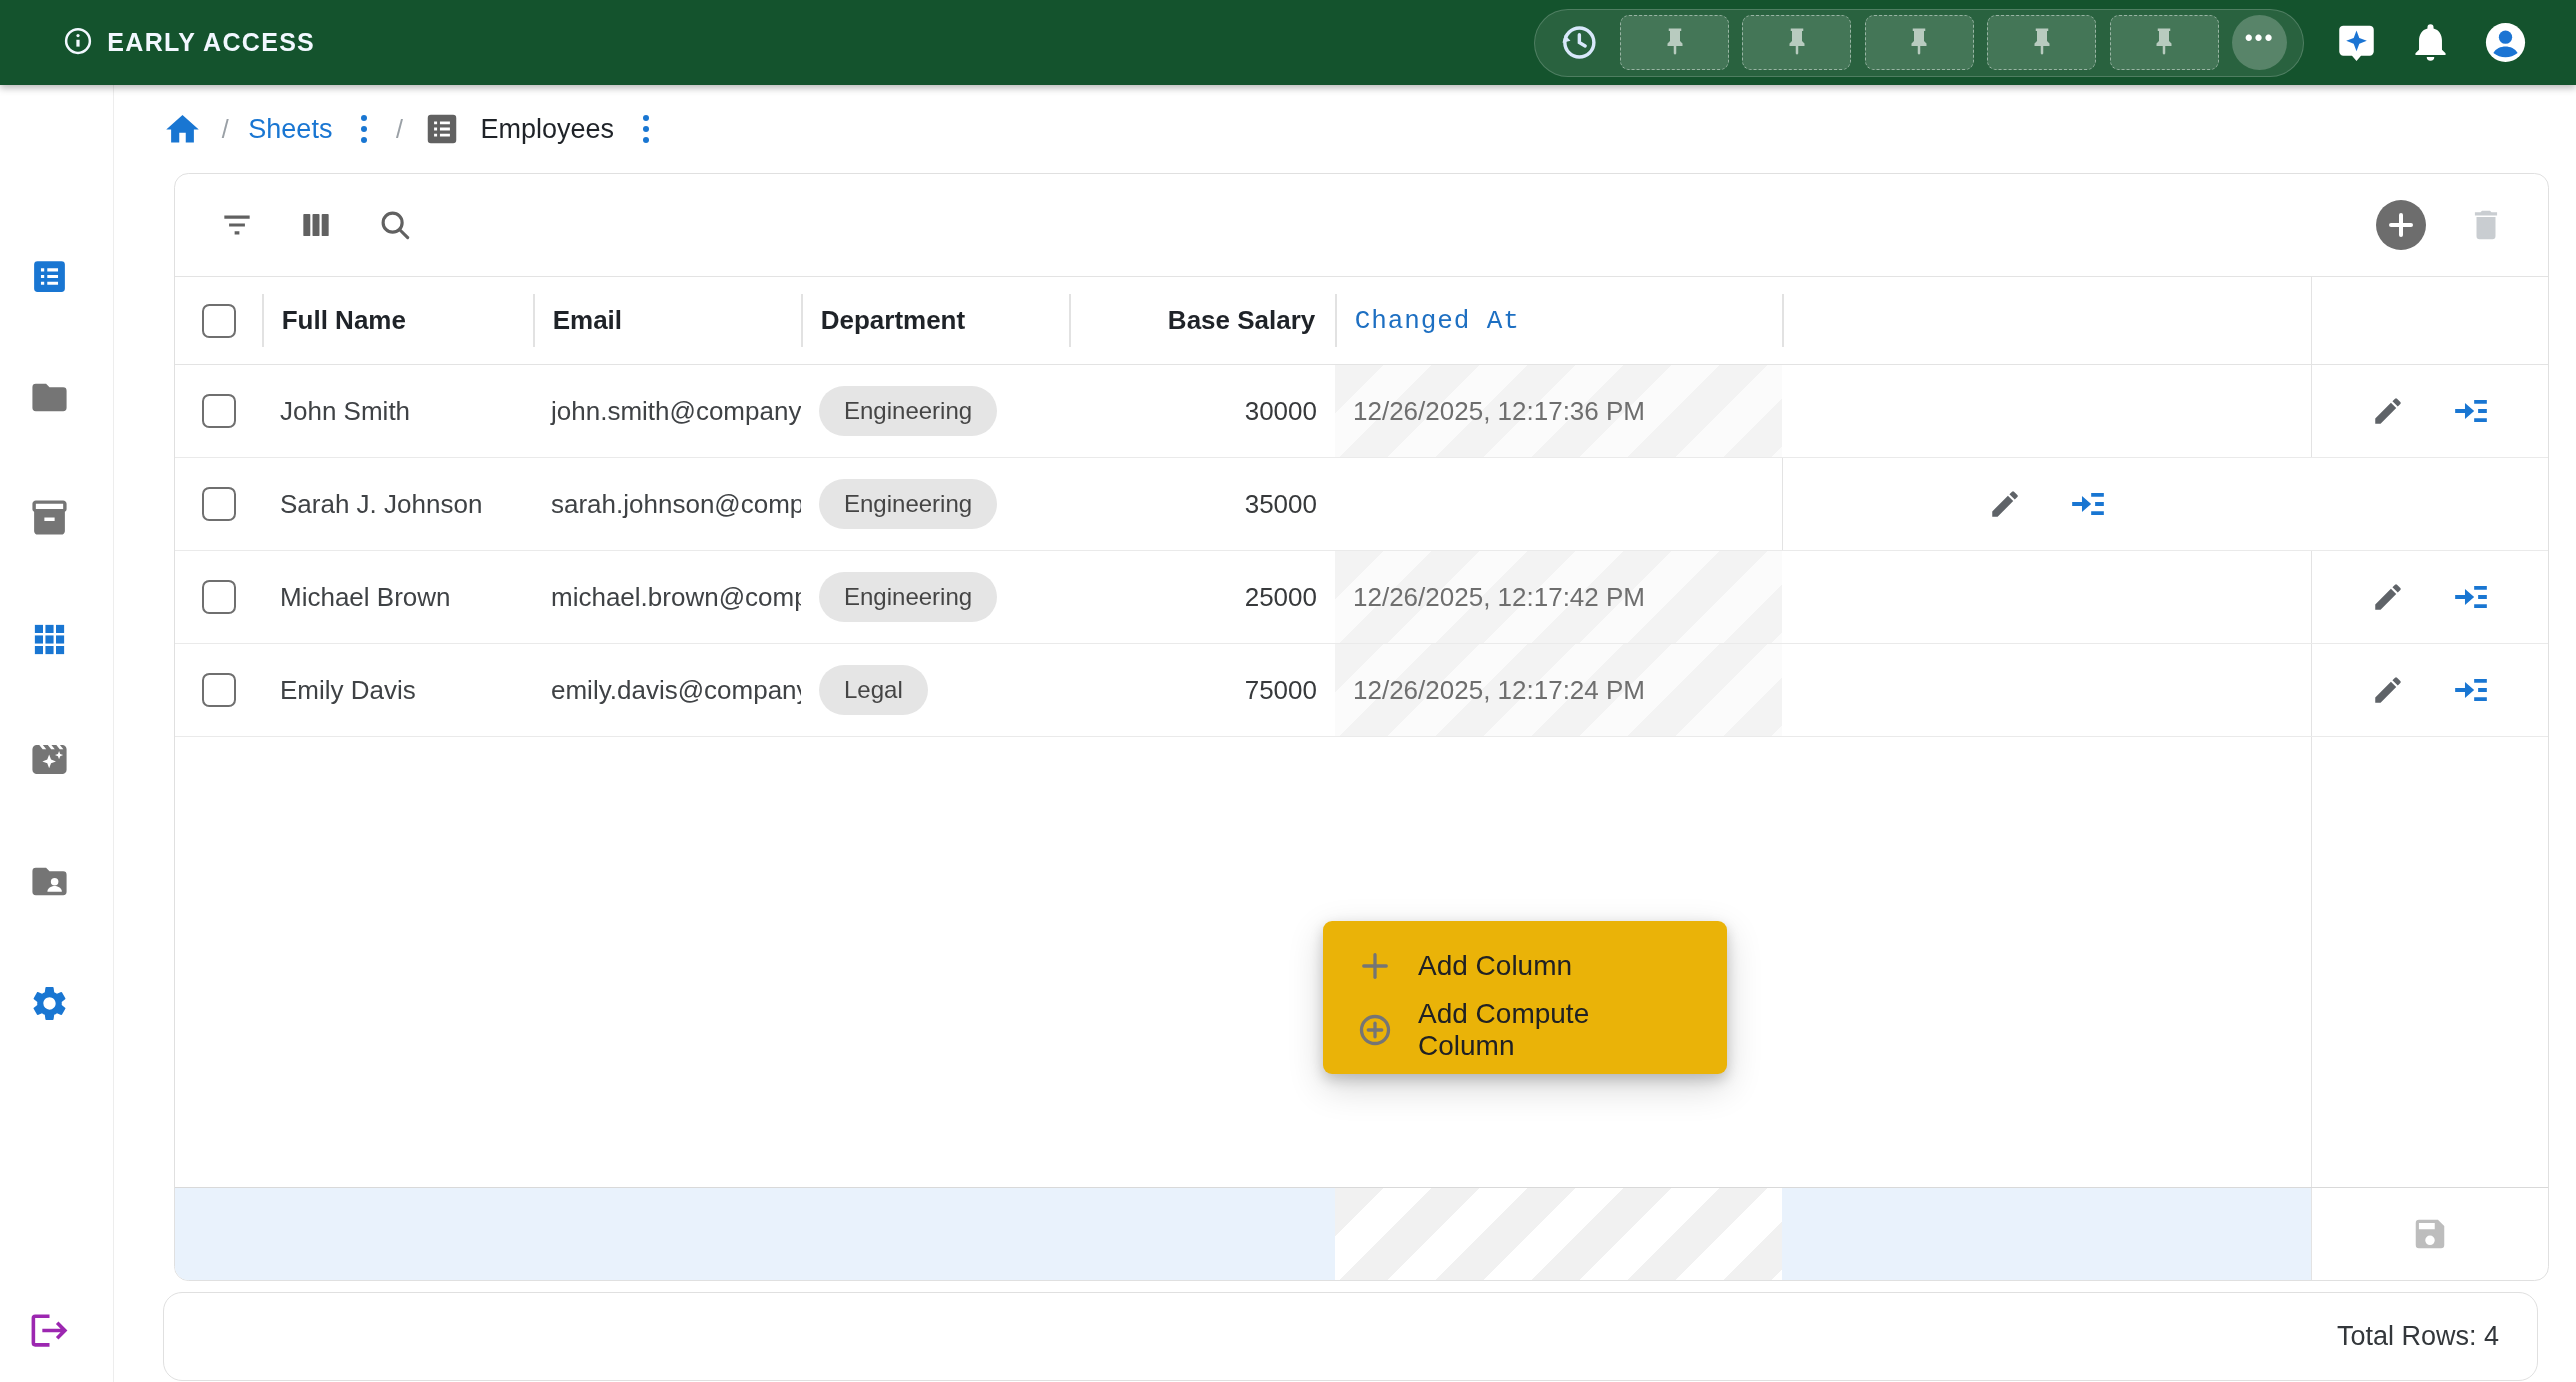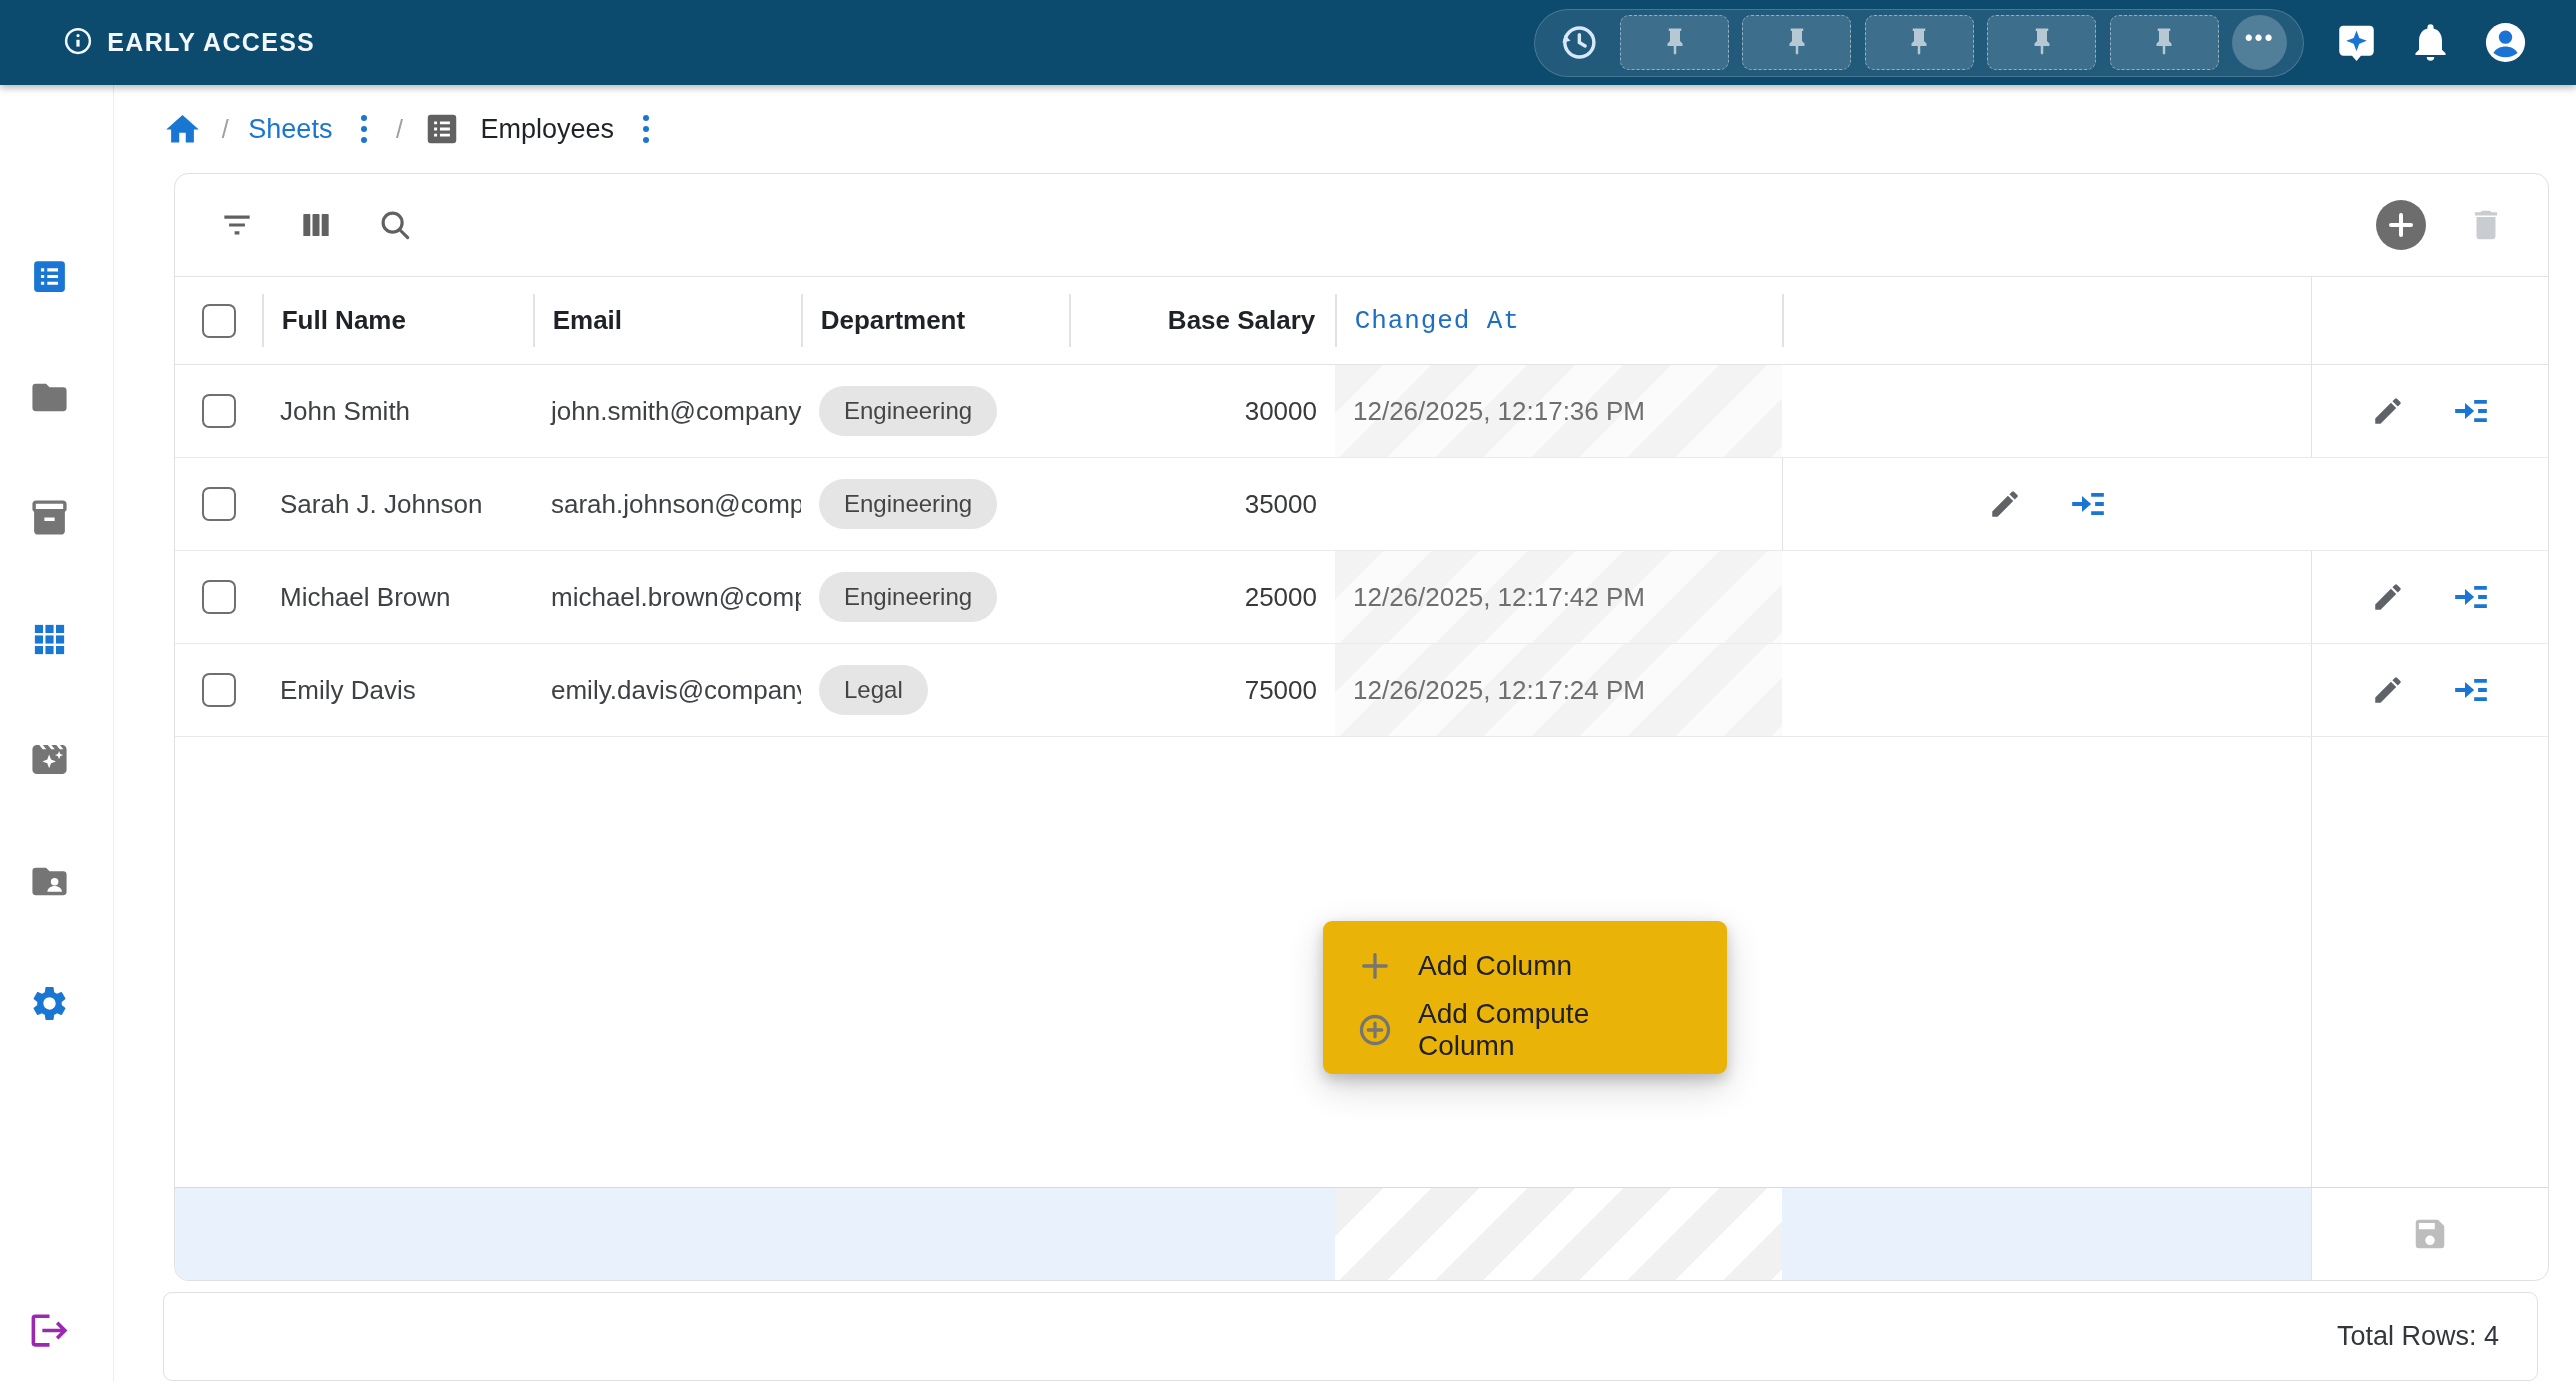--- a/index.html
+++ b/index.html
@@ -1,21 +1,21 @@
 <!DOCTYPE html>
 <html style="font-size:14.3px"><head>
 <meta charset="utf-8">
 <style>
   * { margin:0; padding:0; box-sizing:border-box; }
   html,body { width:2576px; height:1383px; overflow:hidden; background:#ffffff;
               font-family:"Liberation Sans", sans-serif; color:#3c4043; }
 
   
   .topbar { position:absolute; left:0; top:0; width:2576px; height:85px;
-            background:#0c4a6e; display:flex; align-items:center;
+            background:#14532d; display:flex; align-items:center;
             box-shadow:0 2.7px 7.2px rgba(0,0,0,.28); z-index:30;gap:28px; }
   .early-access { display:flex; align-items:center; gap:14.3px; margin-left:63px; }
   .early-access .label { color:#f2f8ff; font-size:25px; font-weight:700; letter-spacing:1.3px; }
   .topbar-right { margin-left:auto; display:flex; align-items:center; margin-right:47px; gap:30px; }
   .pin-dock { display:flex; align-items:center; gap:13.4px; height:68px; padding:0 16px;
               background:rgba(255,255,255,.09); border:0.9px solid rgba(255,255,255,.18);
               border-radius:36px; }
   .pin-slot { width:109px; height:55px; border-radius:9px; background:rgba(255,255,255,.13);
               border:1.8px dashed rgba(255,255,255,.45); display:flex; align-items:center; justify-content:center; }
   .more-circle { width:55px; height:55px; border-radius:50%; background:rgba(255,255,255,.22);
@@ -76,21 +76,21 @@
 
   .checkbox { width:34px; height:34px; border:2.7px solid #6f6f6f; border-radius:7.2px; background:#fff; cursor:pointer; }
 
   .body-fill { flex:1 1 auto; }
   .body-fill .filler-actions { height:100%; border-left:0.9px solid #e3e3e3; grid-column:8; }
 
   .new-row { height:93px; flex:0 0 auto; border-top:0.9px solid #d9d9d9; }
   .new-row .blue { background:#e9f2fc; height:100%; }
 
   .footer-card { position:absolute; left:49px; top:1207px; width:2375px; height:89px;
-                 border:1.8px solid #e0e0e0; border-radius:9px; background:#fff;
+                 border:1.8px solid #e0e0e0; border-radius:19px; background:#fff;
                  display:flex; align-items:center; justify-content:flex-end;
                  padding-right:38px; font-size:27px; color:#33373b; }
 
   
   .context-menu { position:absolute; left:1323px; top:921px; width:404px;
                   background:#eab308; border-radius:9px; padding:12.5px 0;
                   box-shadow:0 5.4px 12.5px rgba(0,0,0,.18), 0 12.5px 36px rgba(0,0,0,.16); z-index:40; }
   .menu-item { height:64px; display:flex; align-items:center; gap:25px; padding:0 34px;
                font-size:28px; color:#202124; cursor:pointer; }
 </style>

